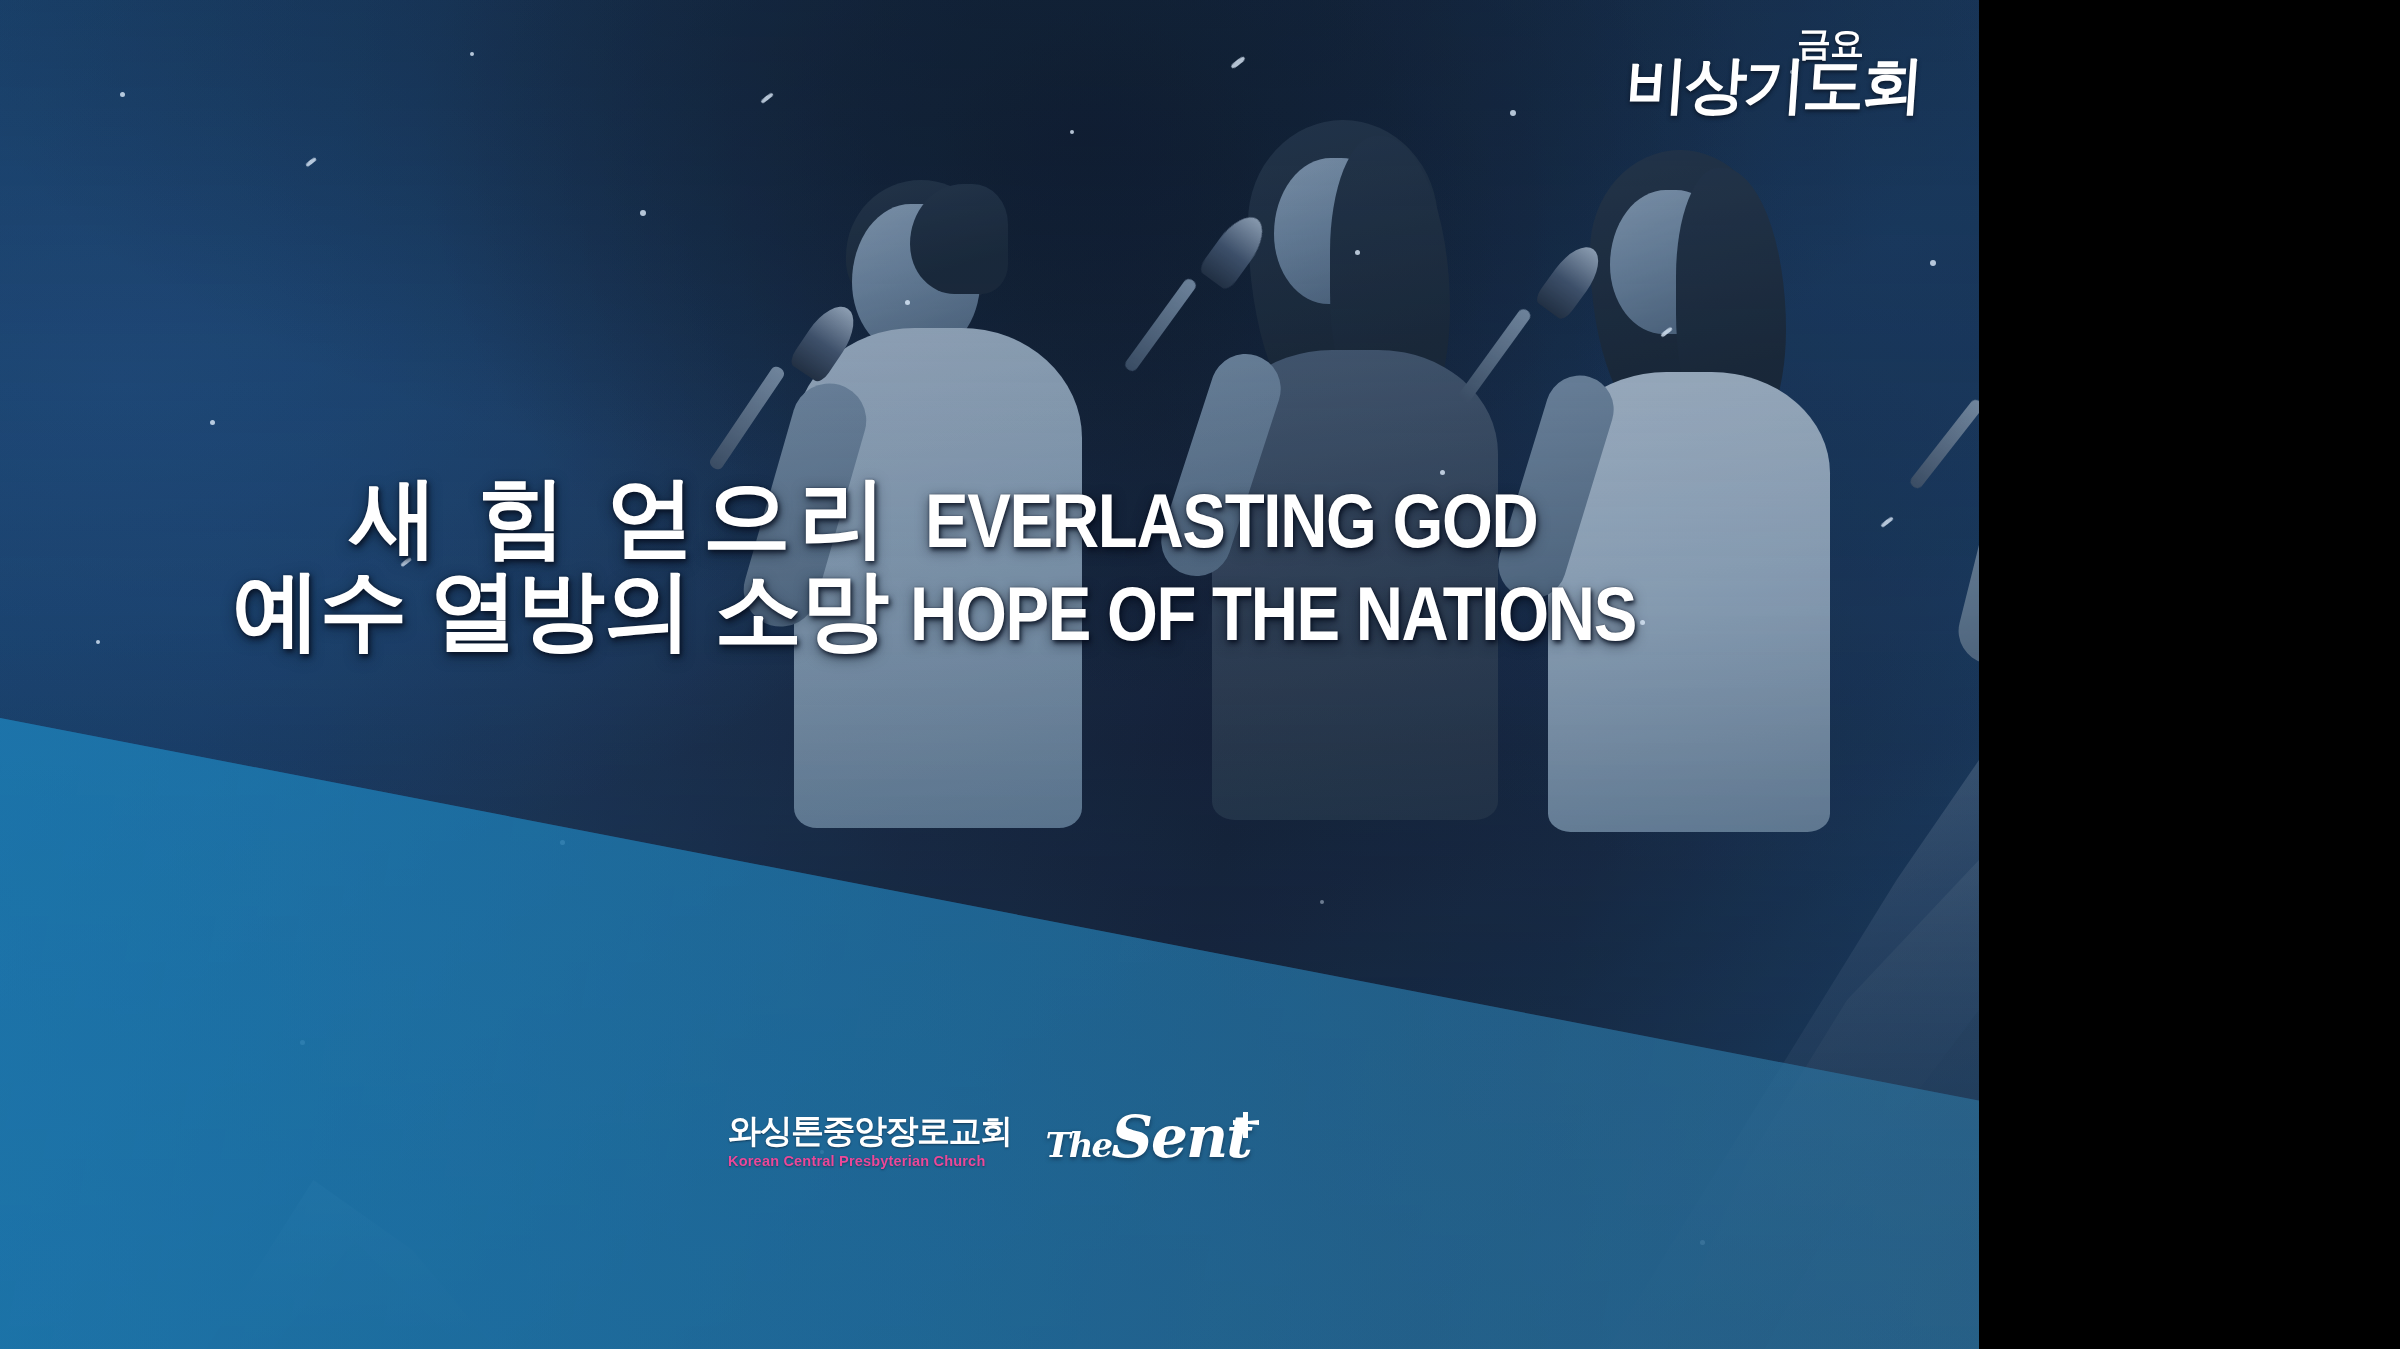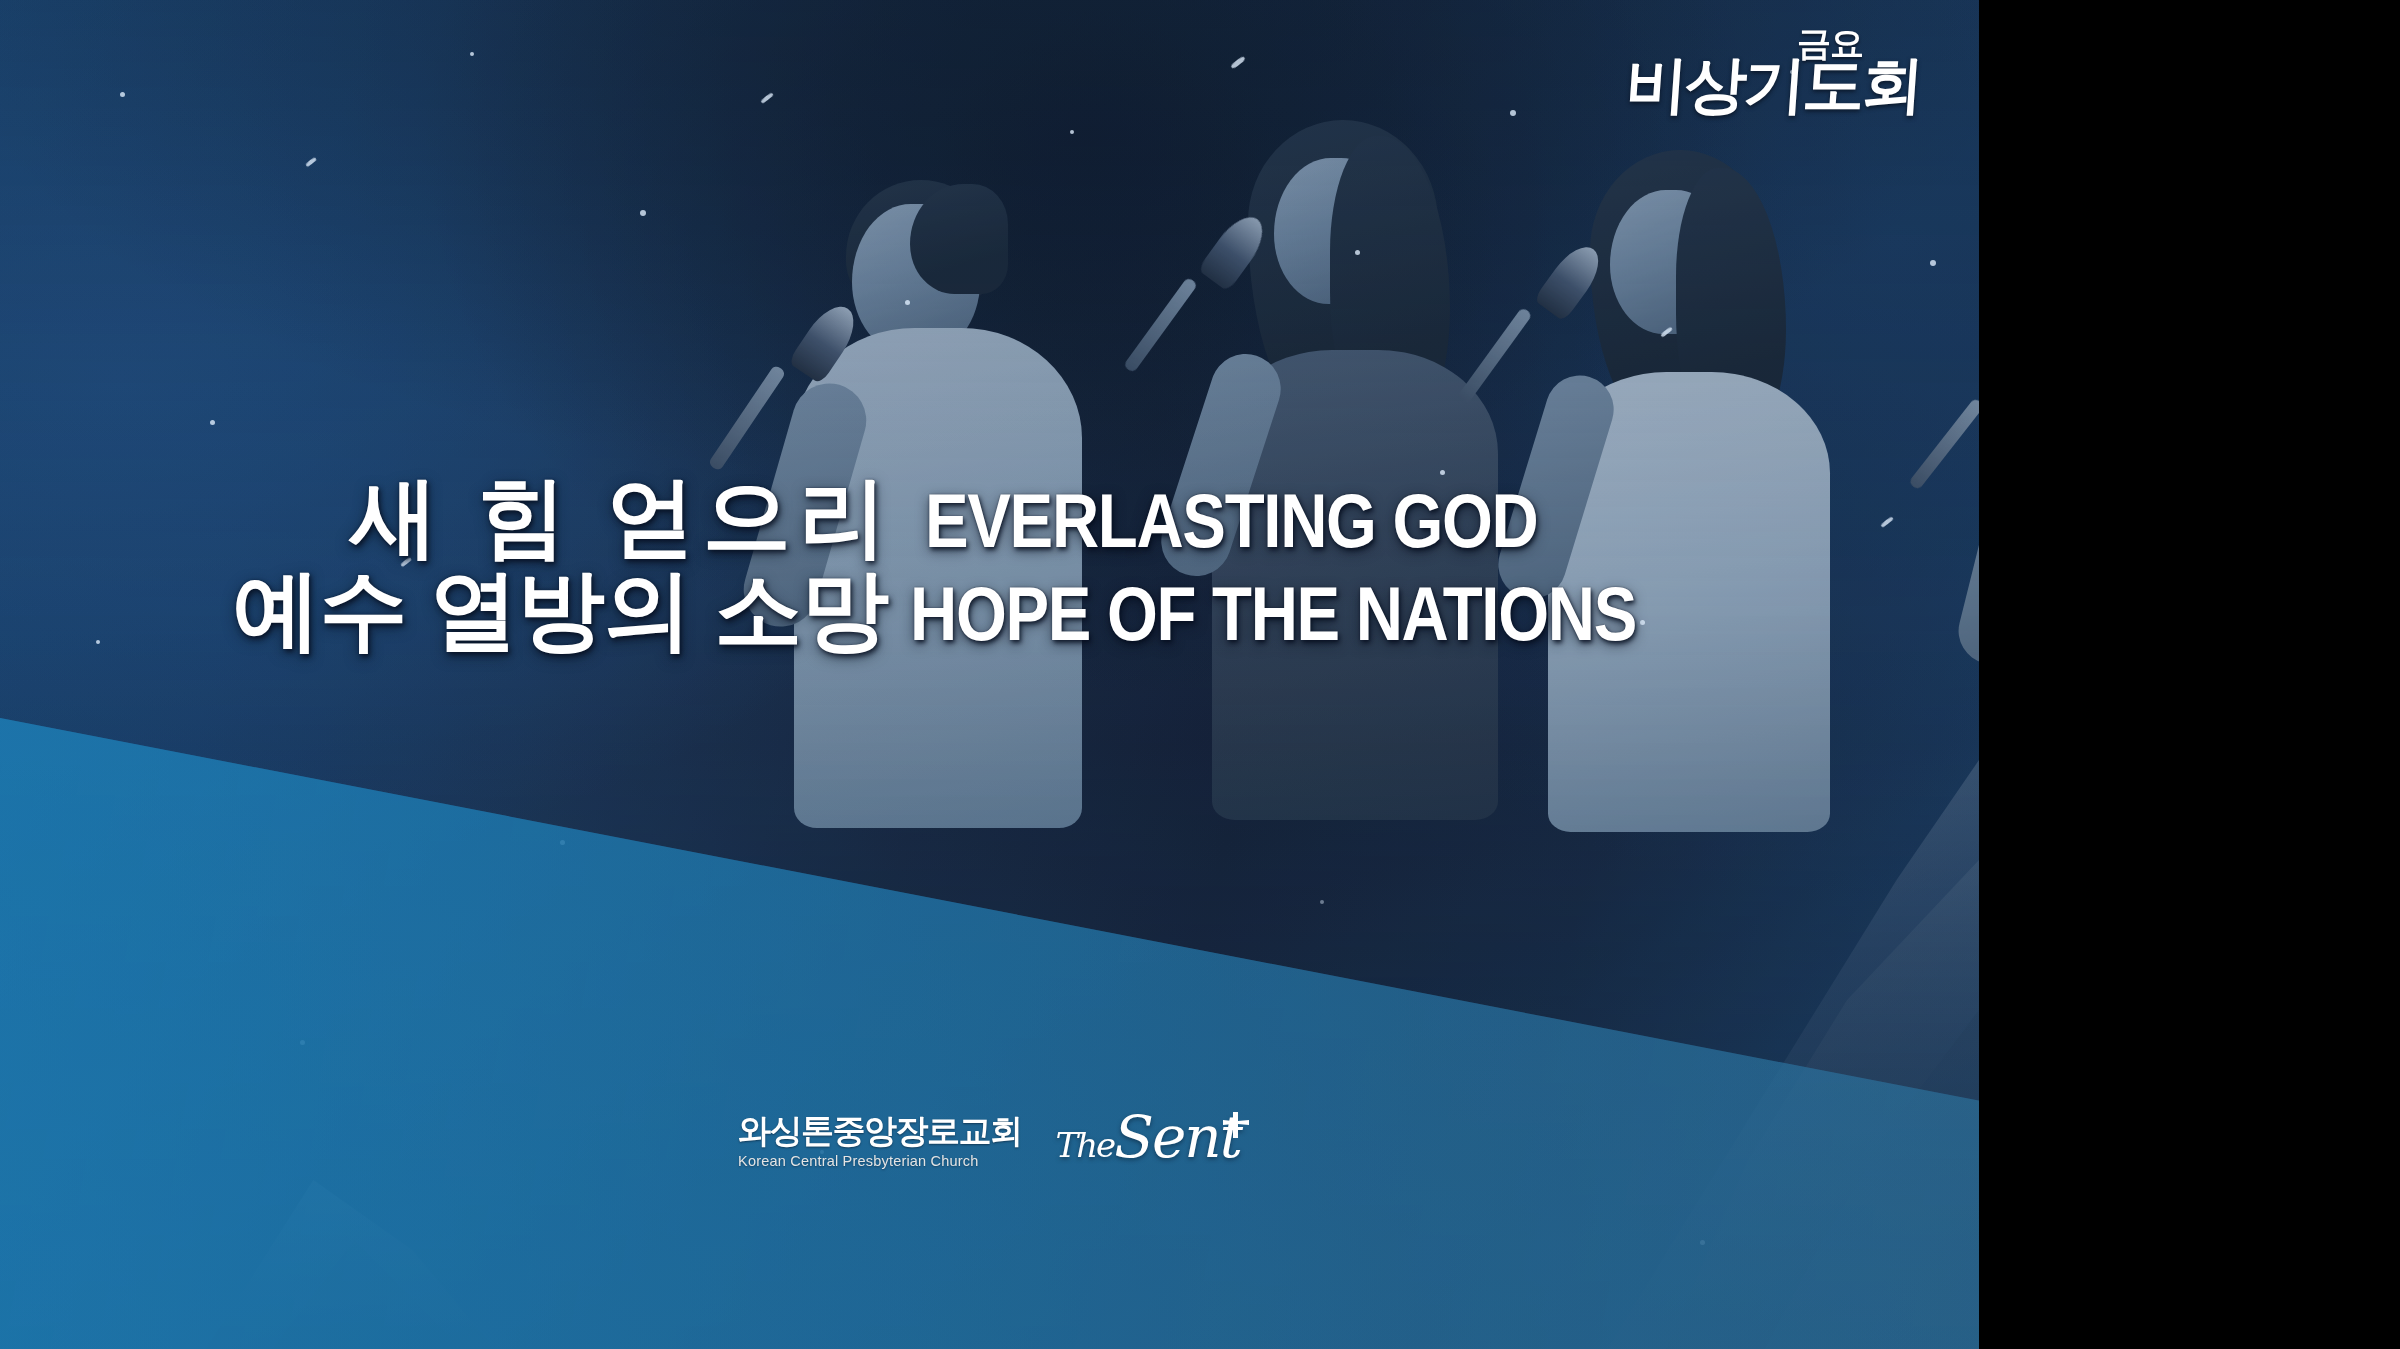--- a/index.html
+++ b/index.html
@@ -196,33 +196,33 @@
     display: block;
     color: #ffffff;
     font-size: 33px;
     font-weight: 700;
     letter-spacing: -1.5px;
     line-height: 1;
     text-shadow: 0 1px 2px rgba(10,30,50,.6);
   }
   .kcpc .kcpc-en {
     display: block;
-    color: #e5e5e5;
+    color: #ec4899;
     font-size: 14.5px;
-    font-weight: 400;
+    font-weight: 700;
     letter-spacing: .2px;
     line-height: 1;
     margin-top: 7px;
     text-shadow: 0 1px 2px rgba(10,30,50,.5);
   }
   .thesent {
     color: #ffffff;
     font-family: "DejaVu Serif", serif;
     font-style: italic;
-    font-weight: 400;
+    font-weight: 700;
     font-size: 54px;
     letter-spacing: -2px;
     line-height: 1;
     position: relative;
     top: -4px;
     text-shadow: 0 2px 4px rgba(10,30,50,.55);
   }
   .thesent .the { font-size: 34px; }
   .thesent .sent { font-size: 58px; }
   .thesent .cross {

